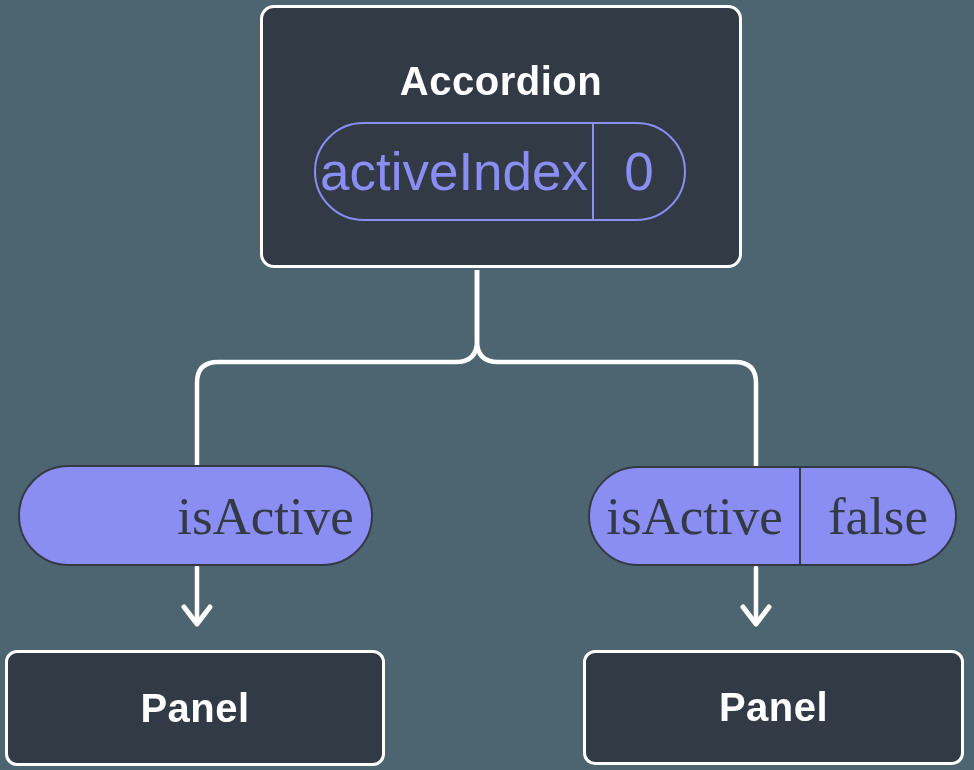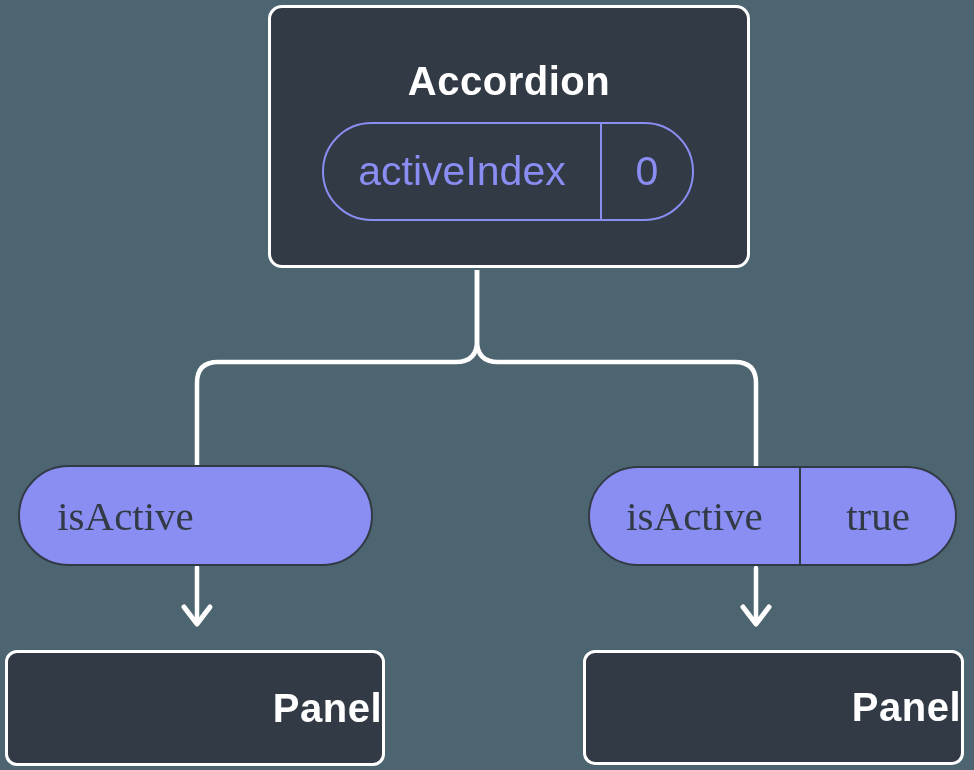--- a/index.html
+++ b/index.html
@@ -45,32 +45,33 @@
   }
   .root-title {
     position: absolute;
     left: 0; right: 0; top: 44px;
     height: 58px; line-height: 58px;
   }
   .panel {
     border-radius: 12px;
     display: flex;
     align-items: center;
-    justify-content: flex-end;
+    justify-content: center;
   }
 
   
   .pill {
     position: absolute;
     box-sizing: border-box;
     display: flex;
     align-items: stretch;
     border-radius: 60px;
-    font-size: 41px;
+    font-size: 53px;
     white-space: nowrap;
+    justify-content: flex-end;
   }
   .pill-cell {
     display: flex;
     align-items: center;
     justify-content: center;
   }
   .pill-cell.value { flex: 1; }
 
   .pill.outline {
     border: 2.5px solid var(--pill-accent, #8a8df2);
@@ -81,21 +82,21 @@
 
   .pill.solid {
     background: var(--pill-fill, #8a8df2);
     border: 2.5px solid var(--pill-text, #323a45);
     color: var(--pill-text, #323a45);
     font-family: Liberation Serif, serif;
   }
   .pill.solid .pill-cell.value { border-left: 2.5px solid var(--pill-text, #323a45); }
 
   
-  #root-node   { left: 268px; top: 5px;   width: 482px; height: 263px; }
+  #root-node   { left: 260px; top: 5px;   width: 482px; height: 263px; }
   #root-pill   { left: 51px;  top: 114px; width: 372px; height: 99px; }
   #root-pill .pill-cell.name { width: 276px; }
 
   #pill-left   { left: 18px;  top: 465px; width: 355px; height: 101px; }
   #pill-left .pill-cell.name { width: 211px; }
 
   #pill-right  { left: 588px; top: 466px; width: 369px; height: 100px; }
   #pill-right .pill-cell.name { width: 209px; }
 
   #panel-left  { left: 5px;   top: 650px; width: 380px; height: 116px; }
@@ -122,21 +123,21 @@
       <div class="pill-cell value">0</div>
     </div>
   </div>
 
   <div class="pill solid" id="pill-left">
     <div class="pill-cell name">isActive</div>
   </div>
 
   <div class="pill solid" id="pill-right">
     <div class="pill-cell name">isActive</div>
-    <div class="pill-cell value">true</div>
+    <div class="pill-cell value">false</div>
   </div>
 
   <div class="node panel" id="panel-left">
     <div class="node-title">Panel</div>
   </div>
 
   <div class="node panel" id="panel-right">
     <div class="node-title">Panel</div>
   </div>
 

